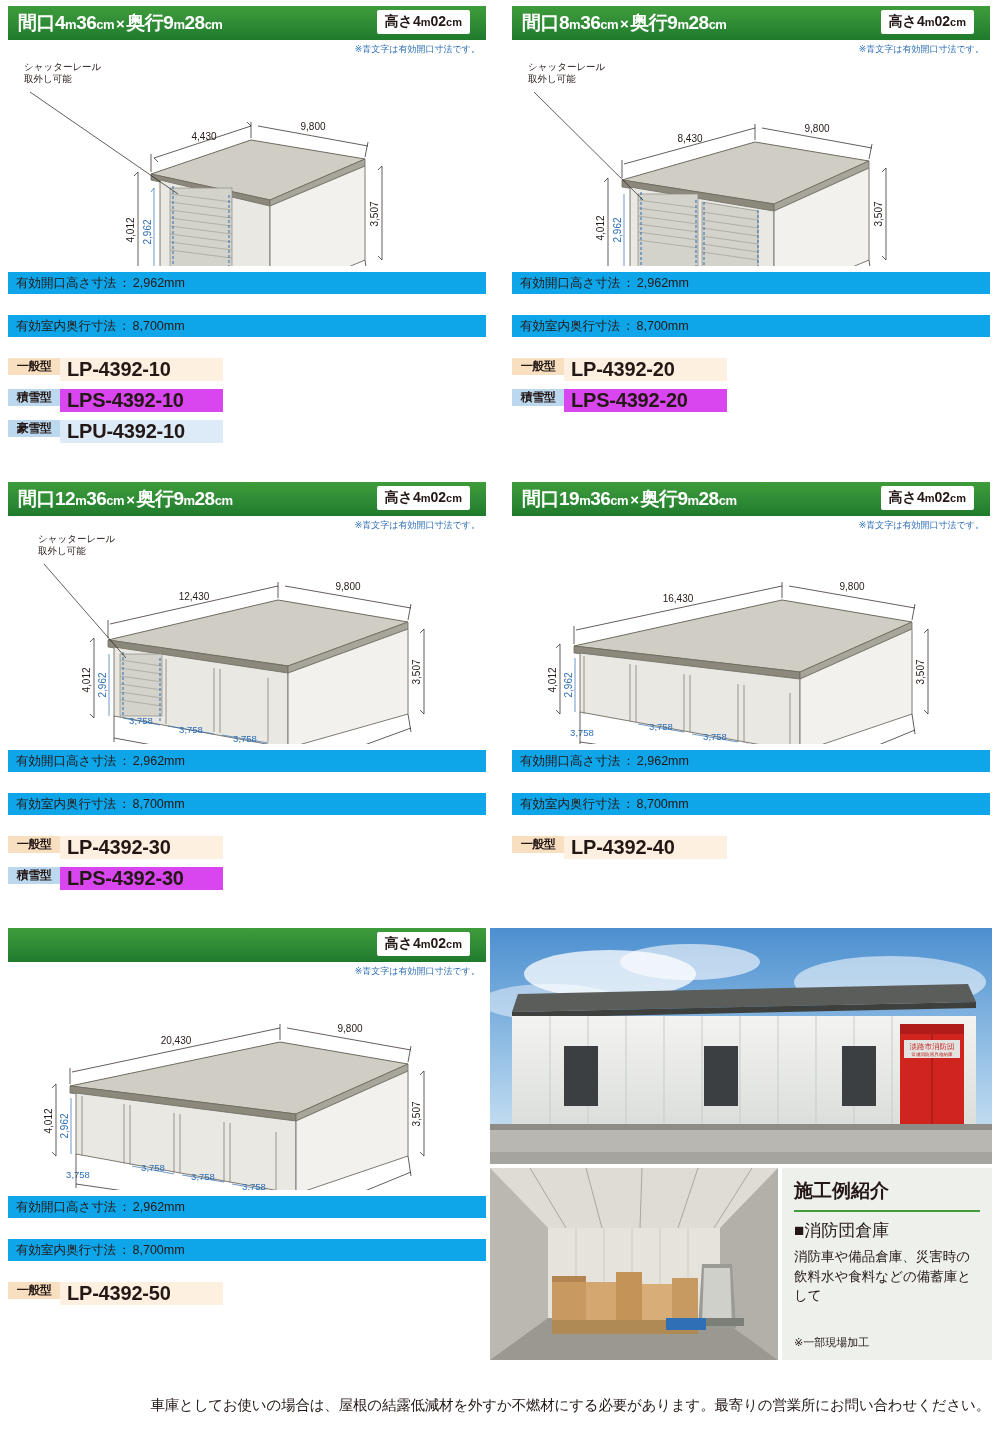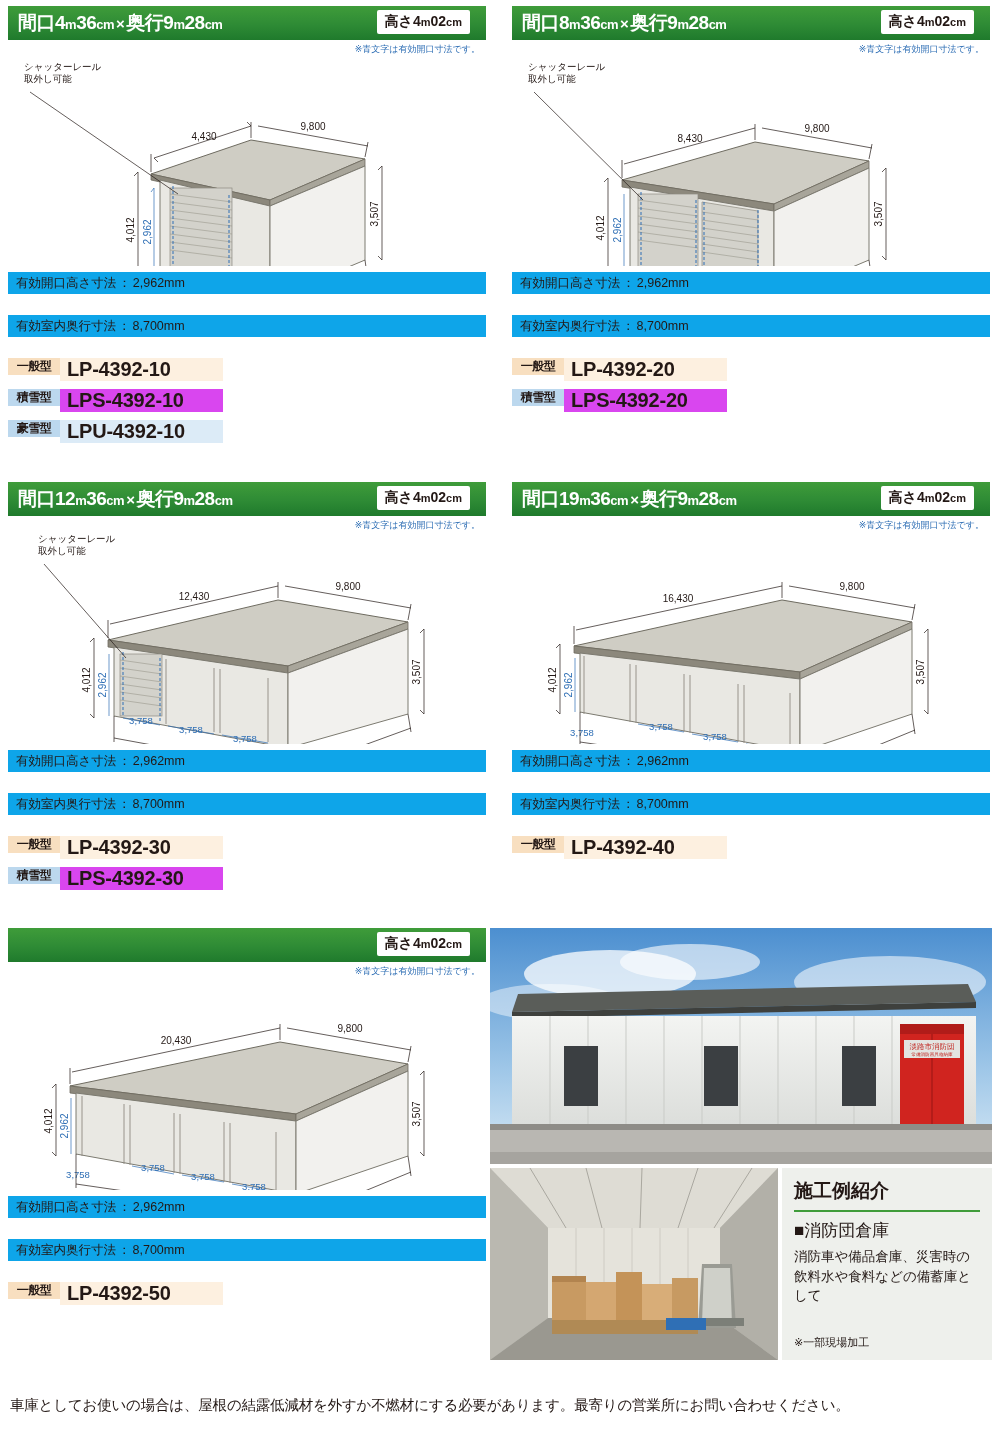--- a/index.html
+++ b/index.html
@@ -87,21 +87,21 @@
     background:#eef0ec;padding:10px 12px;box-sizing:border-box;
   }
   .infobox .ttl{font-size:19px;font-weight:bold;color:#231815;}
   .infobox .rule{height:2px;background:#3f9c3a;margin:6px 0 7px 0;}
   .infobox .sub{font-size:17px;font-weight:normal;margin-bottom:5px;}
   .infobox .body{font-size:13.5px;line-height:1.45;}
   .infobox .foot{position:absolute;left:12px;bottom:10px;font-size:11px;}
 
   .footer{
     position:absolute;left:10px;top:1396px;width:980px;
-    font-size:14.5px;color:#231815;letter-spacing:-0.2px;
+    font-size:14.5px;color:#231815;letter-spacing:-0.2px;text-align:right;
   }
 
   
   text{font-family:"Liberation Sans","DejaVu Sans",sans-serif;}
 </style>
 </head>
 <body>
 
 <div class="page">
 

